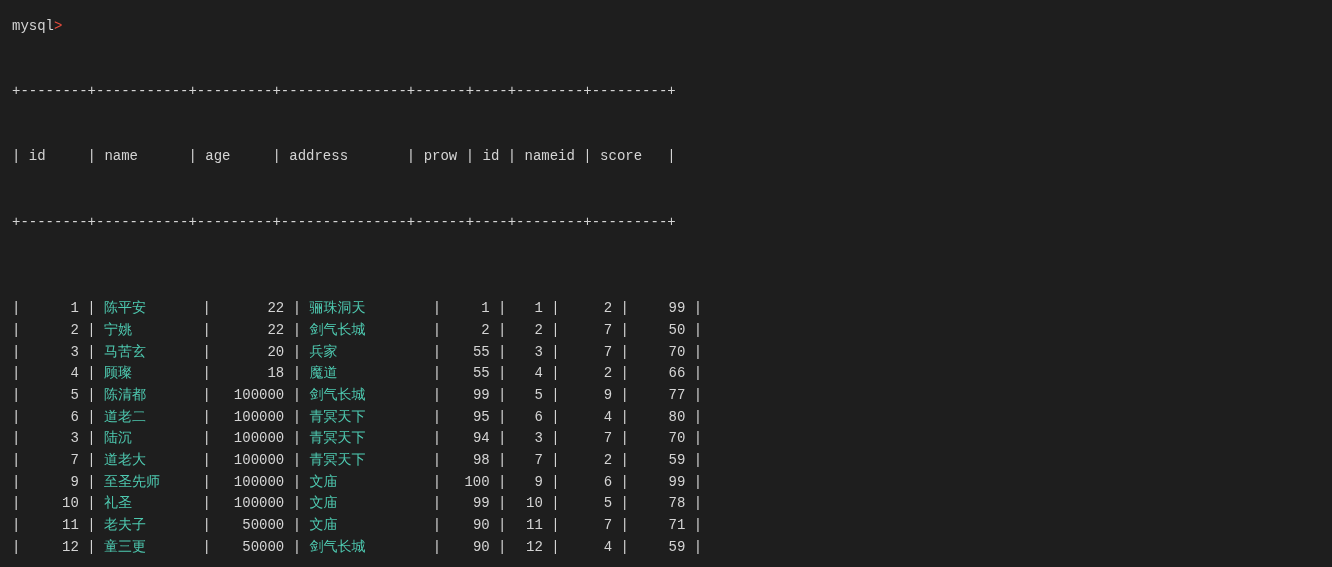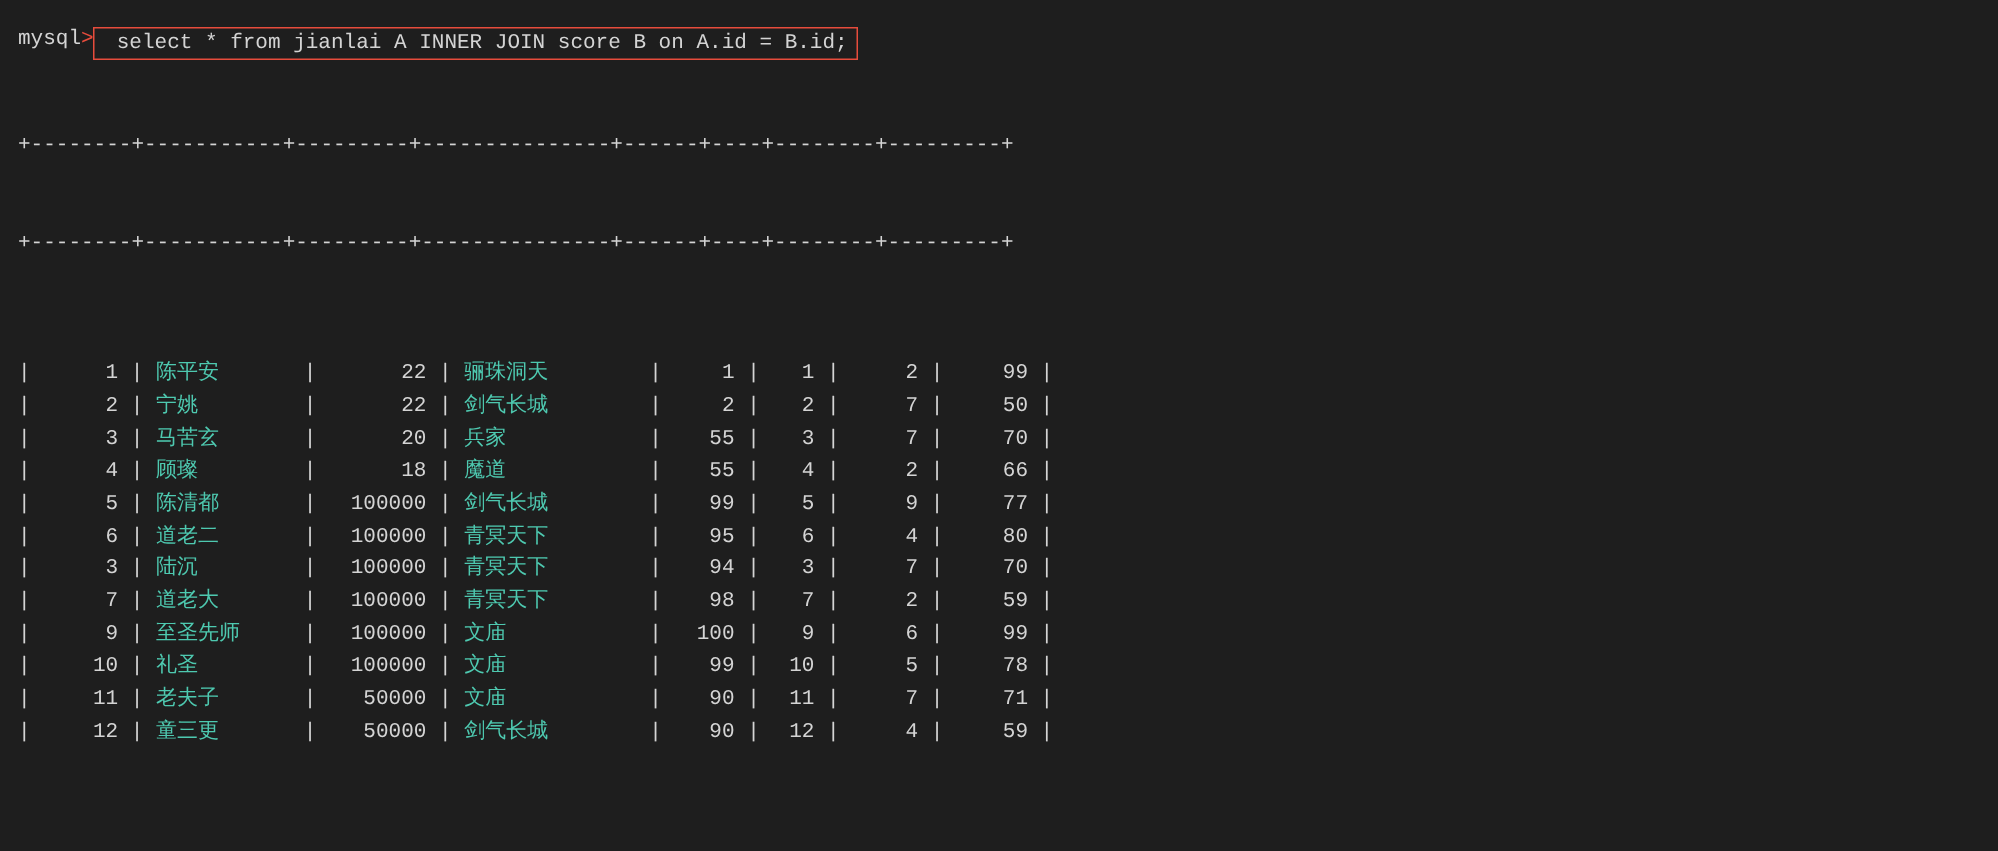--- a/index.html
+++ b/index.html
@@ -50,25 +50,25 @@
   </style>
 </head>
 <body>
 
 <div class="terminal">
 
   <div class="cmd-line">
     <span class="prompt">
       <span class="mysql-text">mysql</span><span style="color:#e74c3c;">&gt;</span>
     </span>
-    <span class="sql-box"> select * from jianlai A INNER JOIN score B on A.id = B.id;</span>
   </div>
 
   <div class="table-container">
     <div class="separator">+--------+-----------+---------+---------------+------+----+--------+---------+</div>
+    <div style="color:#d4d4d4;">| id     | name      | age     | address       | prow | id | nameid | score   |</div>
     <div class="separator">+--------+-----------+---------+---------------+------+----+--------+---------+</div>
 
     <div id="table-rows"><div style="display: flex; align-items: center; line-height: 1.55;"><span style="color:#d4d4d4;">| </span><span style="color:#d4d4d4; display:inline-block; width:50px; text-align:right;">1</span><span style="color:#d4d4d4;"> | </span><span style="color:#4ec9b0; display:inline-block; width:90px;">陈平安</span><span style="color:#d4d4d4;"> | </span><span style="color:#d4d4d4; display:inline-block; width:65px; text-align:right;">22</span><span style="color:#d4d4d4;"> | </span><span style="color:#4ec9b0; display:inline-block; width:115px;">骊珠洞天</span><span style="color:#d4d4d4;"> | </span><span style="color:#d4d4d4; display:inline-block; width:40px; text-align:right;">1</span><span style="color:#d4d4d4;"> | </span><span style="color:#d4d4d4; display:inline-block; width:28px; text-align:right;">1</span><span style="color:#d4d4d4;"> | </span><span style="color:#d4d4d4; display:inline-block; width:44px; text-align:right;">2</span><span style="color:#d4d4d4;"> | </span><span style="color:#d4d4d4; display:inline-block; width:48px; text-align:right;">99</span><span style="color:#d4d4d4;"> |</span></div><div style="display: flex; align-items: center; line-height: 1.55;"><span style="color:#d4d4d4;">| </span><span style="color:#d4d4d4; display:inline-block; width:50px; text-align:right;">2</span><span style="color:#d4d4d4;"> | </span><span style="color:#4ec9b0; display:inline-block; width:90px;">宁姚</span><span style="color:#d4d4d4;"> | </span><span style="color:#d4d4d4; display:inline-block; width:65px; text-align:right;">22</span><span style="color:#d4d4d4;"> | </span><span style="color:#4ec9b0; display:inline-block; width:115px;">剑气长城</span><span style="color:#d4d4d4;"> | </span><span style="color:#d4d4d4; display:inline-block; width:40px; text-align:right;">2</span><span style="color:#d4d4d4;"> | </span><span style="color:#d4d4d4; display:inline-block; width:28px; text-align:right;">2</span><span style="color:#d4d4d4;"> | </span><span style="color:#d4d4d4; display:inline-block; width:44px; text-align:right;">7</span><span style="color:#d4d4d4;"> | </span><span style="color:#d4d4d4; display:inline-block; width:48px; text-align:right;">50</span><span style="color:#d4d4d4;"> |</span></div><div style="display: flex; align-items: center; line-height: 1.55;"><span style="color:#d4d4d4;">| </span><span style="color:#d4d4d4; display:inline-block; width:50px; text-align:right;">3</span><span style="color:#d4d4d4;"> | </span><span style="color:#4ec9b0; display:inline-block; width:90px;">马苦玄</span><span style="color:#d4d4d4;"> | </span><span style="color:#d4d4d4; display:inline-block; width:65px; text-align:right;">20</span><span style="color:#d4d4d4;"> | </span><span style="color:#4ec9b0; display:inline-block; width:115px;">兵家</span><span style="color:#d4d4d4;"> | </span><span style="color:#d4d4d4; display:inline-block; width:40px; text-align:right;">55</span><span style="color:#d4d4d4;"> | </span><span style="color:#d4d4d4; display:inline-block; width:28px; text-align:right;">3</span><span style="color:#d4d4d4;"> | </span><span style="color:#d4d4d4; display:inline-block; width:44px; text-align:right;">7</span><span style="color:#d4d4d4;"> | </span><span style="color:#d4d4d4; display:inline-block; width:48px; text-align:right;">70</span><span style="color:#d4d4d4;"> |</span></div><div style="display: flex; align-items: center; line-height: 1.55;"><span style="color:#d4d4d4;">| </span><span style="color:#d4d4d4; display:inline-block; width:50px; text-align:right;">4</span><span style="color:#d4d4d4;"> | </span><span style="color:#4ec9b0; display:inline-block; width:90px;">顾璨</span><span style="color:#d4d4d4;"> | </span><span style="color:#d4d4d4; display:inline-block; width:65px; text-align:right;">18</span><span style="color:#d4d4d4;"> | </span><span style="color:#4ec9b0; display:inline-block; width:115px;">魔道</span><span style="color:#d4d4d4;"> | </span><span style="color:#d4d4d4; display:inline-block; width:40px; text-align:right;">55</span><span style="color:#d4d4d4;"> | </span><span style="color:#d4d4d4; display:inline-block; width:28px; text-align:right;">4</span><span style="color:#d4d4d4;"> | </span><span style="color:#d4d4d4; display:inline-block; width:44px; text-align:right;">2</span><span style="color:#d4d4d4;"> | </span><span style="color:#d4d4d4; display:inline-block; width:48px; text-align:right;">66</span><span style="color:#d4d4d4;"> |</span></div><div style="display: flex; align-items: center; line-height: 1.55;"><span style="color:#d4d4d4;">| </span><span style="color:#d4d4d4; display:inline-block; width:50px; text-align:right;">5</span><span style="color:#d4d4d4;"> | </span><span style="color:#4ec9b0; display:inline-block; width:90px;">陈清都</span><span style="color:#d4d4d4;"> | </span><span style="color:#d4d4d4; display:inline-block; width:65px; text-align:right;">100000</span><span style="color:#d4d4d4;"> | </span><span style="color:#4ec9b0; display:inline-block; width:115px;">剑气长城</span><span style="color:#d4d4d4;"> | </span><span style="color:#d4d4d4; display:inline-block; width:40px; text-align:right;">99</span><span style="color:#d4d4d4;"> | </span><span style="color:#d4d4d4; display:inline-block; width:28px; text-align:right;">5</span><span style="color:#d4d4d4;"> | </span><span style="color:#d4d4d4; display:inline-block; width:44px; text-align:right;">9</span><span style="color:#d4d4d4;"> | </span><span style="color:#d4d4d4; display:inline-block; width:48px; text-align:right;">77</span><span style="color:#d4d4d4;"> |</span></div><div style="display: flex; align-items: center; line-height: 1.55;"><span style="color:#d4d4d4;">| </span><span style="color:#d4d4d4; display:inline-block; width:50px; text-align:right;">6</span><span style="color:#d4d4d4;"> | </span><span style="color:#4ec9b0; display:inline-block; width:90px;">道老二</span><span style="color:#d4d4d4;"> | </span><span style="color:#d4d4d4; display:inline-block; width:65px; text-align:right;">100000</span><span style="color:#d4d4d4;"> | </span><span style="color:#4ec9b0; display:inline-block; width:115px;">青冥天下</span><span style="color:#d4d4d4;"> | </span><span style="color:#d4d4d4; display:inline-block; width:40px; text-align:right;">95</span><span style="color:#d4d4d4;"> | </span><span style="color:#d4d4d4; display:inline-block; width:28px; text-align:right;">6</span><span style="color:#d4d4d4;"> | </span><span style="color:#d4d4d4; display:inline-block; width:44px; text-align:right;">4</span><span style="color:#d4d4d4;"> | </span><span style="color:#d4d4d4; display:inline-block; width:48px; text-align:right;">80</span><span style="color:#d4d4d4;"> |</span></div><div style="display: flex; align-items: center; line-height: 1.55;"><span style="color:#d4d4d4;">| </span><span style="color:#d4d4d4; display:inline-block; width:50px; text-align:right;">3</span><span style="color:#d4d4d4;"> | </span><span style="color:#4ec9b0; display:inline-block; width:90px;">陆沉</span><span style="color:#d4d4d4;"> | </span><span style="color:#d4d4d4; display:inline-block; width:65px; text-align:right;">100000</span><span style="color:#d4d4d4;"> | </span><span style="color:#4ec9b0; display:inline-block; width:115px;">青冥天下</span><span style="color:#d4d4d4;"> | </span><span style="color:#d4d4d4; display:inline-block; width:40px; text-align:right;">94</span><span style="color:#d4d4d4;"> | </span><span style="color:#d4d4d4; display:inline-block; width:28px; text-align:right;">3</span><span style="color:#d4d4d4;"> | </span><span style="color:#d4d4d4; display:inline-block; width:44px; text-align:right;">7</span><span style="color:#d4d4d4;"> | </span><span style="color:#d4d4d4; display:inline-block; width:48px; text-align:right;">70</span><span style="color:#d4d4d4;"> |</span></div><div style="display: flex; align-items: center; line-height: 1.55;"><span style="color:#d4d4d4;">| </span><span style="color:#d4d4d4; display:inline-block; width:50px; text-align:right;">7</span><span style="color:#d4d4d4;"> | </span><span style="color:#4ec9b0; display:inline-block; width:90px;">道老大</span><span style="color:#d4d4d4;"> | </span><span style="color:#d4d4d4; display:inline-block; width:65px; text-align:right;">100000</span><span style="color:#d4d4d4;"> | </span><span style="color:#4ec9b0; display:inline-block; width:115px;">青冥天下</span><span style="color:#d4d4d4;"> | </span><span style="color:#d4d4d4; display:inline-block; width:40px; text-align:right;">98</span><span style="color:#d4d4d4;"> | </span><span style="color:#d4d4d4; display:inline-block; width:28px; text-align:right;">7</span><span style="color:#d4d4d4;"> | </span><span style="color:#d4d4d4; display:inline-block; width:44px; text-align:right;">2</span><span style="color:#d4d4d4;"> | </span><span style="color:#d4d4d4; display:inline-block; width:48px; text-align:right;">59</span><span style="color:#d4d4d4;"> |</span></div><div style="display: flex; align-items: center; line-height: 1.55;"><span style="color:#d4d4d4;">| </span><span style="color:#d4d4d4; display:inline-block; width:50px; text-align:right;">9</span><span style="color:#d4d4d4;"> | </span><span style="color:#4ec9b0; display:inline-block; width:90px;">至圣先师</span><span style="color:#d4d4d4;"> | </span><span style="color:#d4d4d4; display:inline-block; width:65px; text-align:right;">100000</span><span style="color:#d4d4d4;"> | </span><span style="color:#4ec9b0; display:inline-block; width:115px;">文庙</span><span style="color:#d4d4d4;"> | </span><span style="color:#d4d4d4; display:inline-block; width:40px; text-align:right;">100</span><span style="color:#d4d4d4;"> | </span><span style="color:#d4d4d4; display:inline-block; width:28px; text-align:right;">9</span><span style="color:#d4d4d4;"> | </span><span style="color:#d4d4d4; display:inline-block; width:44px; text-align:right;">6</span><span style="color:#d4d4d4;"> | </span><span style="color:#d4d4d4; display:inline-block; width:48px; text-align:right;">99</span><span style="color:#d4d4d4;"> |</span></div><div style="display: flex; align-items: center; line-height: 1.55;"><span style="color:#d4d4d4;">| </span><span style="color:#d4d4d4; display:inline-block; width:50px; text-align:right;">10</span><span style="color:#d4d4d4;"> | </span><span style="color:#4ec9b0; display:inline-block; width:90px;">礼圣</span><span style="color:#d4d4d4;"> | </span><span style="color:#d4d4d4; display:inline-block; width:65px; text-align:right;">100000</span><span style="color:#d4d4d4;"> | </span><span style="color:#4ec9b0; display:inline-block; width:115px;">文庙</span><span style="color:#d4d4d4;"> | </span><span style="color:#d4d4d4; display:inline-block; width:40px; text-align:right;">99</span><span style="color:#d4d4d4;"> | </span><span style="color:#d4d4d4; display:inline-block; width:28px; text-align:right;">10</span><span style="color:#d4d4d4;"> | </span><span style="color:#d4d4d4; display:inline-block; width:44px; text-align:right;">5</span><span style="color:#d4d4d4;"> | </span><span style="color:#d4d4d4; display:inline-block; width:48px; text-align:right;">78</span><span style="color:#d4d4d4;"> |</span></div><div style="display: flex; align-items: center; line-height: 1.55;"><span style="color:#d4d4d4;">| </span><span style="color:#d4d4d4; display:inline-block; width:50px; text-align:right;">11</span><span style="color:#d4d4d4;"> | </span><span style="color:#4ec9b0; display:inline-block; width:90px;">老夫子</span><span style="color:#d4d4d4;"> | </span><span style="color:#d4d4d4; display:inline-block; width:65px; text-align:right;">50000</span><span style="color:#d4d4d4;"> | </span><span style="color:#4ec9b0; display:inline-block; width:115px;">文庙</span><span style="color:#d4d4d4;"> | </span><span style="color:#d4d4d4; display:inline-block; width:40px; text-align:right;">90</span><span style="color:#d4d4d4;"> | </span><span style="color:#d4d4d4; display:inline-block; width:28px; text-align:right;">11</span><span style="color:#d4d4d4;"> | </span><span style="color:#d4d4d4; display:inline-block; width:44px; text-align:right;">7</span><span style="color:#d4d4d4;"> | </span><span style="color:#d4d4d4; display:inline-block; width:48px; text-align:right;">71</span><span style="color:#d4d4d4;"> |</span></div><div style="display: flex; align-items: center; line-height: 1.55;"><span style="color:#d4d4d4;">| </span><span style="color:#d4d4d4; display:inline-block; width:50px; text-align:right;">12</span><span style="color:#d4d4d4;"> | </span><span style="color:#4ec9b0; display:inline-block; width:90px;">童三更</span><span style="color:#d4d4d4;"> | </span><span style="color:#d4d4d4; display:inline-block; width:65px; text-align:right;">50000</span><span style="color:#d4d4d4;"> | </span><span style="color:#4ec9b0; display:inline-block; width:115px;">剑气长城</span><span style="color:#d4d4d4;"> | </span><span style="color:#d4d4d4; display:inline-block; width:40px; text-align:right;">90</span><span style="color:#d4d4d4;"> | </span><span style="color:#d4d4d4; display:inline-block; width:28px; text-align:right;">12</span><span style="color:#d4d4d4;"> | </span><span style="color:#d4d4d4; display:inline-block; width:44px; text-align:right;">4</span><span style="color:#d4d4d4;"> | </span><span style="color:#d4d4d4; display:inline-block; width:48px; text-align:right;">59</span><span style="color:#d4d4d4;"> |</span></div></div>
 
     
   </div>
 
 </div>
 
 </body></html>

